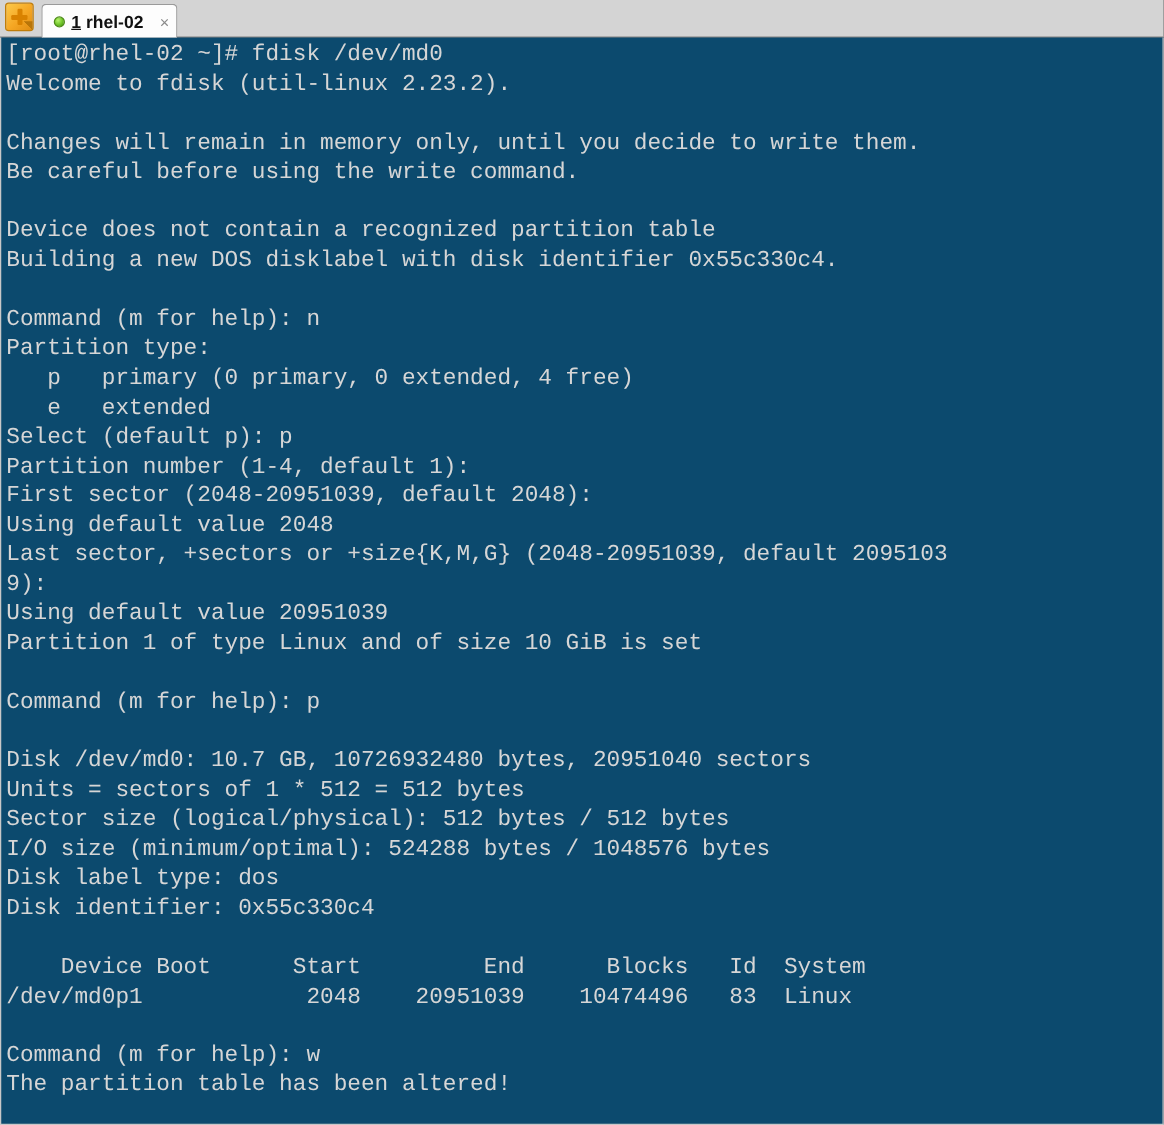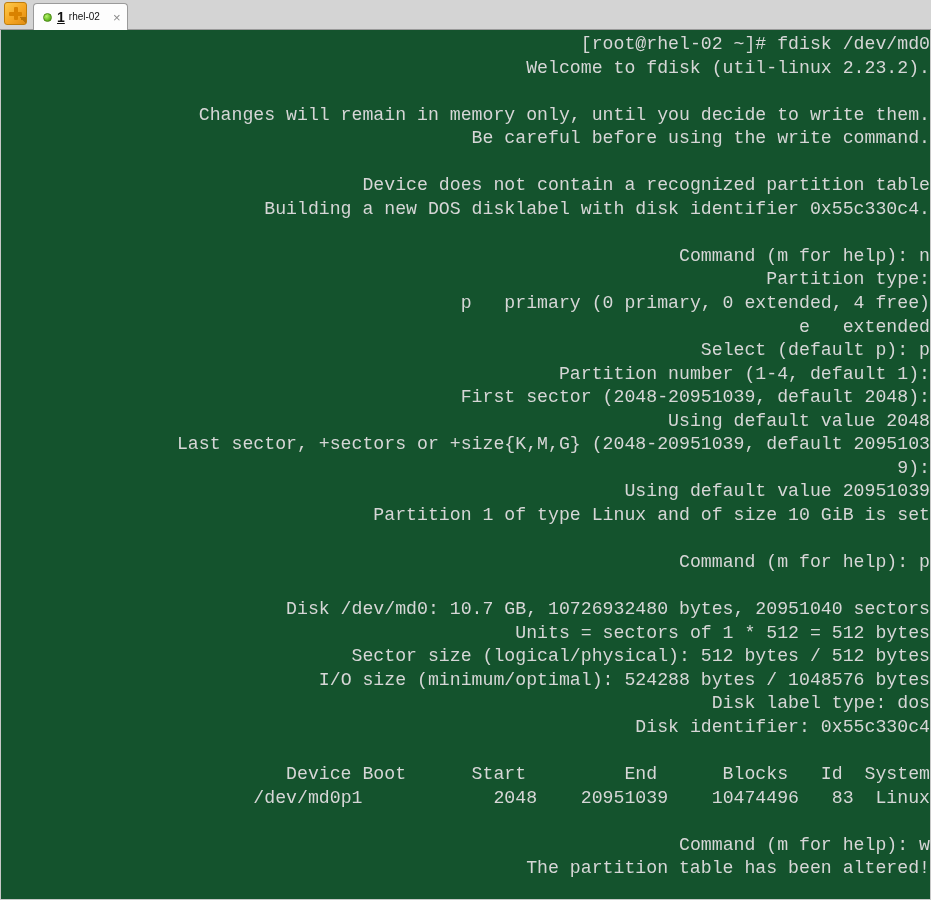--- a/index.html
+++ b/index.html
@@ -98,47 +98,46 @@
   .tab .tab-index {
     font-size: 14px;
     font-weight: bold;
     color: #111;
     text-decoration: underline;
     margin-right: 4px;
     line-height: 1;
   }
 
   .tab .tab-title {
-    font-size: 10px;
-    font-weight: normal;
+    font-size: 14px;
+    font-weight: bold;
     color: #111;
     line-height: 1;
     white-space: nowrap;
   }
 
   .tab .tab-close {
     margin-left: 13px;
     font-size: 13px;
     color: #8a8a8a;
     line-height: 1;
     font-family: "Liberation Sans", sans-serif;
     cursor: pointer;
   }
 
   
   #terminal-area {
     flex: 1 1 auto;
-    background: #14532d;
+    background: #0c4a6e;
     border-left: 1px solid #c8c8c8;
     border-right: 1px solid #c8c8c8;
     border-bottom: 1px solid #c8c8c8;
     box-sizing: border-box;
     overflow: hidden;
     position: relative;
-    text-align: right;
   }
 
   #terminal-screen {
     padding: 3px 0 0 4px;
     margin: 0;
     font-family: "Liberation Mono", "DejaVu Sans Mono", monospace;
     font-size: 18.2px;
     line-height: 23.55px;
     letter-spacing: 0px;
     color: #d6d6d6;

